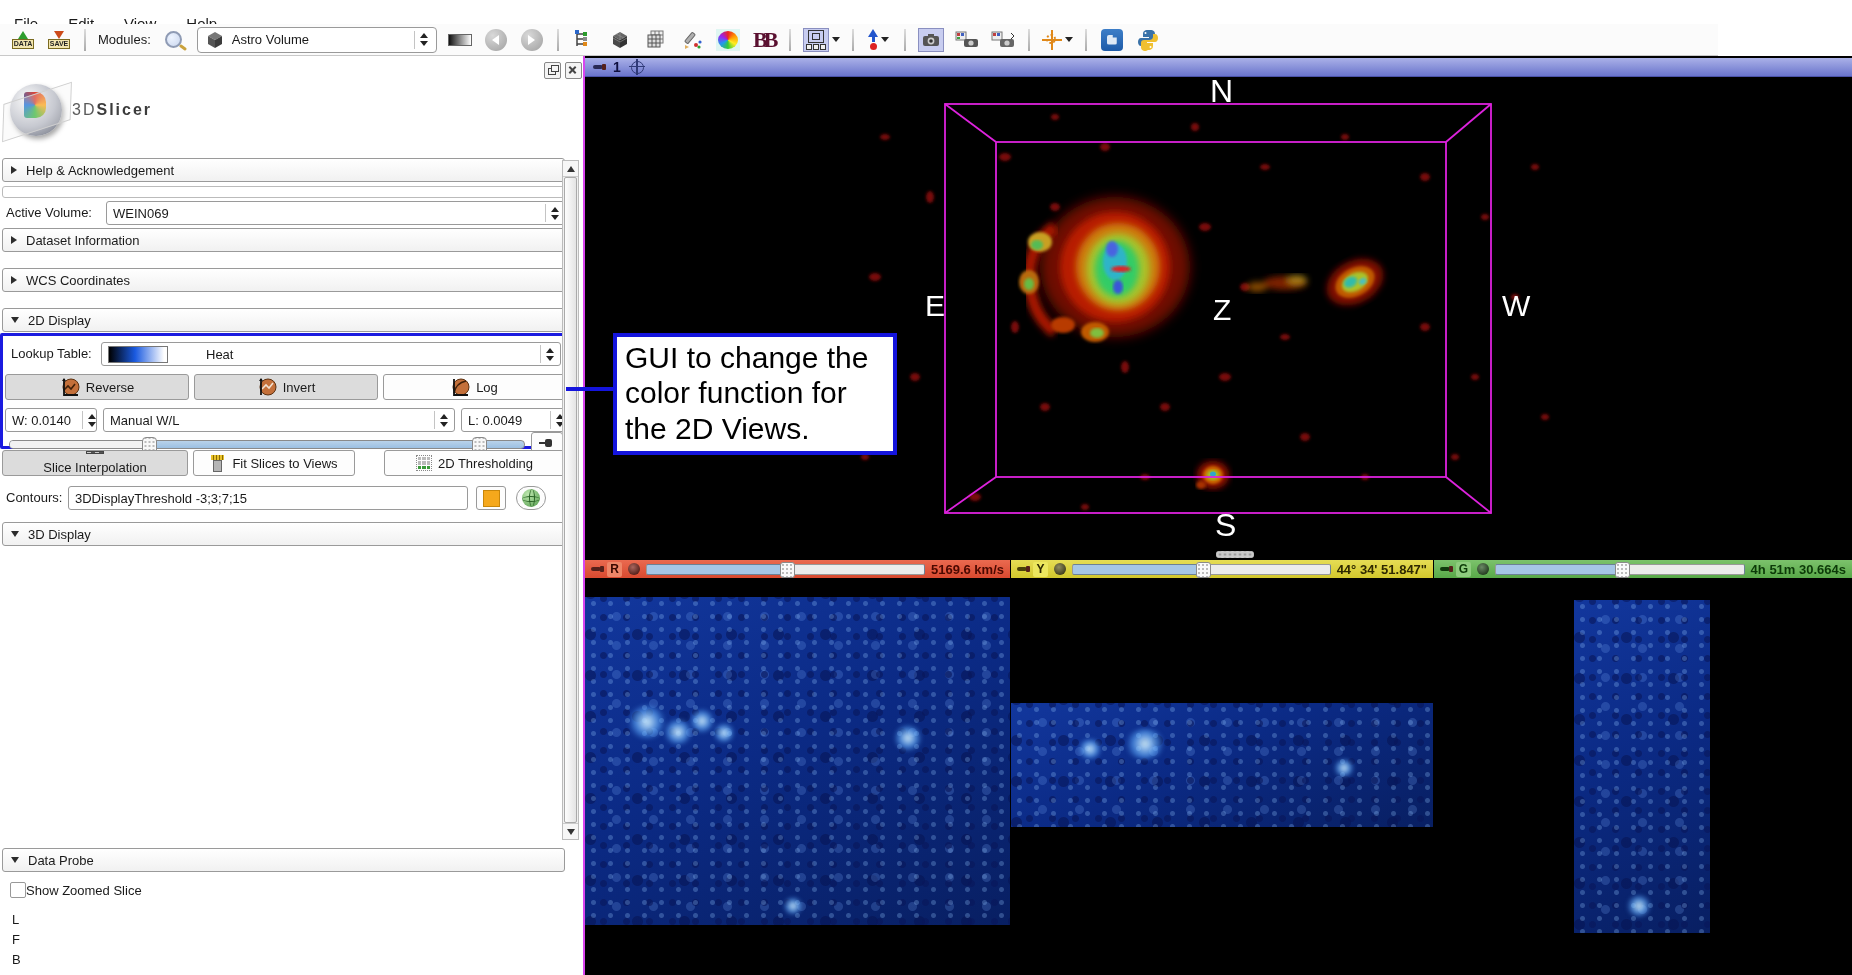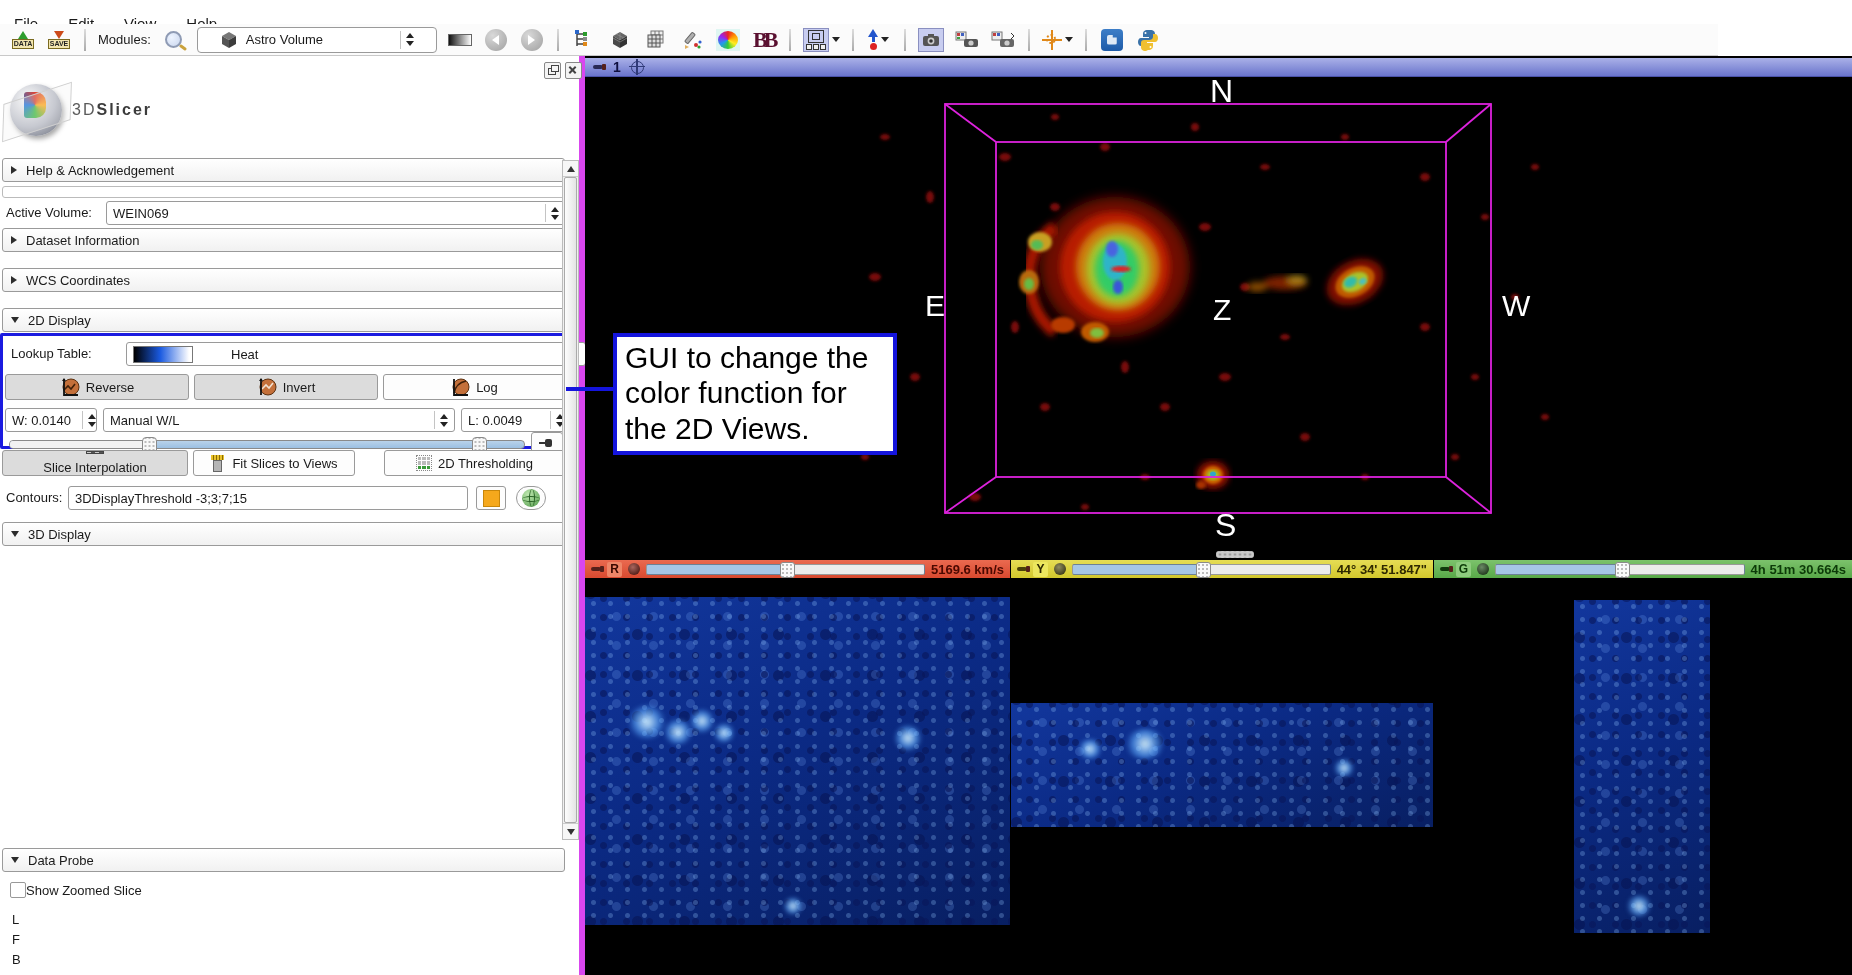--- a/index.html
+++ b/index.html
@@ -14,21 +14,21 @@
   
   .toolbar{position:absolute;left:0;top:24px;width:1718px;height:32px;background:#fbfbfb;border-bottom:1px solid #c9c9c9;display:flex;align-items:center;gap:10px;padding-left:10px;box-sizing:border-box;text-align:center;}
   .tsep{width:2px;height:22px;background:linear-gradient(#ddd,#aaa);margin:0 2px;}
   .tbtn{height:26px;min-width:26px;display:flex;align-items:center;justify-content:center;position:relative;}
   .chipicon{width:26px;height:24px;display:flex;flex-direction:column;align-items:center;justify-content:center;font-size:7px;font-weight:bold;}
   .chipicon .cap{background:#f3e6b0;border:1px solid #7a6a20;padding:0 1px;line-height:8px;color:#222;}
   .arrow-up{width:0;height:0;border-left:5px solid transparent;border-right:5px solid transparent;border-bottom:8px solid #2e9e2e;}
   .arrow-dn{width:0;height:0;border-left:5px solid transparent;border-right:5px solid transparent;border-top:8px solid #cc4a1a;}
   .mag{width:13px;height:13px;border:2px solid #8f9bb4;border-radius:50%;position:relative;background:radial-gradient(circle at 35% 35%,#eef4ff,#c9d6ee);}
   .mag::after{content:"";position:absolute;width:8px;height:3px;background:#caa23c;right:-7px;bottom:-3px;transform:rotate(35deg);border-radius:2px;}
-  .modcombo{height:26px;width:240px;border:1px solid #9a9a9a;border-radius:4px;background:#fff;display:flex;align-items:center;gap:8px;padding:0 22px;box-sizing:border-box;}
+  .modcombo{height:26px;width:240px;border:1px solid #9a9a9a;border-radius:4px;background:#fff;display:flex;align-items:center;gap:8px;padding:0 8px;box-sizing:border-box;}
   .spin{margin-left:auto;display:flex;flex-direction:column;align-items:center;gap:3px;border-left:1px solid #c4c4c4;padding-left:5px;height:18px;justify-content:center;}
   .spin i{width:0;height:0;border-left:4px solid transparent;border-right:4px solid transparent;display:block;}
   .spin .up{border-bottom:5px solid #222;}
   .spin .dn{border-top:5px solid #222;}
   .gradicon{width:22px;height:10px;background:linear-gradient(to right,#111,#fff);border:1px solid #666;}
   .navcirc{width:22px;height:22px;border-radius:50%;background:radial-gradient(circle at 35% 30%,#d9d9d9,#9f9f9f);display:flex;align-items:center;justify-content:center;}
   .navcirc i{width:0;height:0;border-top:5px solid transparent;border-bottom:5px solid transparent;}
   .navcirc .l{border-right:7px solid #fff;}
   .navcirc .r{border-left:7px solid #fff;}
   .cube{width:18px;height:18px;}
@@ -48,21 +48,21 @@
   .camcell{width:24px;height:22px;background:#c8cdf0;border:1px solid #8a8fc0;display:flex;align-items:center;justify-content:center;}
   .cross{position:relative;width:20px;height:20px;}
   .cross::before,.cross::after{content:"";position:absolute;background:#e08818;}
   .cross::before{left:9px;top:0;width:2px;height:20px;}
   .cross::after{top:9px;left:0;height:2px;width:20px;}
   .cross i{position:absolute;left:4px;top:4px;width:10px;height:10px;border:2px dotted #e08818;border-radius:50%;box-sizing:border-box;}
   .ext{width:22px;height:22px;border-radius:4px;background:linear-gradient(#3d7ec8,#1e5ba8);display:flex;align-items:center;justify-content:center;}
   .ext i{width:10px;height:10px;background:#dfe9f5;border-radius:2px;clip-path:polygon(0 0,60% 0,60% 30%,100% 30%,100% 100%,0 100%);}
 
   
-  .panel{position:absolute;left:0;top:56px;width:585px;height:919px;background:#fff;border-right:6px solid #d946ef;box-sizing:border-box;padding-left:32px;}
+  .panel{position:absolute;left:0;top:56px;width:585px;height:919px;background:#fff;border-right:2px solid #d946ef;box-sizing:border-box;padding-left:32px;}
   .pabs{position:absolute;box-sizing:border-box;}
   .dockbtns{position:absolute;left:544px;top:6px;display:flex;gap:4px;}
   .dockbtn{width:15px;height:15px;border:1px solid #888;border-radius:2px;background:#f4f4f4;position:relative;}
   .dockbtn.restore::before{content:"";position:absolute;left:3px;top:5px;width:6px;height:5px;border:1.5px solid #444;}
   .dockbtn.restore::after{content:"";position:absolute;left:6px;top:2px;width:6px;height:5px;border:1.5px solid #444;background:#f4f4f4;}
   .dockbtn.close::before,.dockbtn.close::after{content:"";position:absolute;left:2px;top:6px;width:9px;height:2px;background:#444;}
   .dockbtn.close::before{transform:rotate(45deg);}
   .dockbtn.close::after{transform:rotate(-45deg);}
   .logo{left:10px;top:28px;display:flex;align-items:center;gap:10px;}
   .logoball{width:52px;height:52px;border-radius:50%;background:radial-gradient(circle at 35% 30%,#fdfdfd,#b9bcc6 55%,#6a6e7a);position:relative;box-shadow:2px 3px 5px rgba(0,0,0,.35);}
@@ -356,21 +356,21 @@
       <span>Dataset Information</span>
     </div>
 
     <div class="pabs hdr u" style="top:252px;">
       <span class="tri-d"></span>
       <span>2D Display</span>
     </div>
 
     <div class="pabs bluegroup">
       <span class="pabs" style="top:10px;left:8px;">Lookup Table:</span>
-      <div class="pabs combo" style="top:6px;left:98px;width:460px;margin-left:25px;">
+      <div class="pabs combo" style="top:6px;left:98px;width:460px;">
         <span class="heatgrad"></span>
         <span style="margin-left:30px;">Heat</span>
         <span class="spin">
             <i class="up"></i>
             <i class="dn"></i>
           </span>
       </div>
       <div class="pabs btn pressed u" style="top:38px;left:2px;width:184px;">
         <svg class="cmapicon" viewBox="0 0 20 20">
             <circle cx="11" cy="10" r="8" fill="#c4703a" stroke="#5a3010"></circle>

